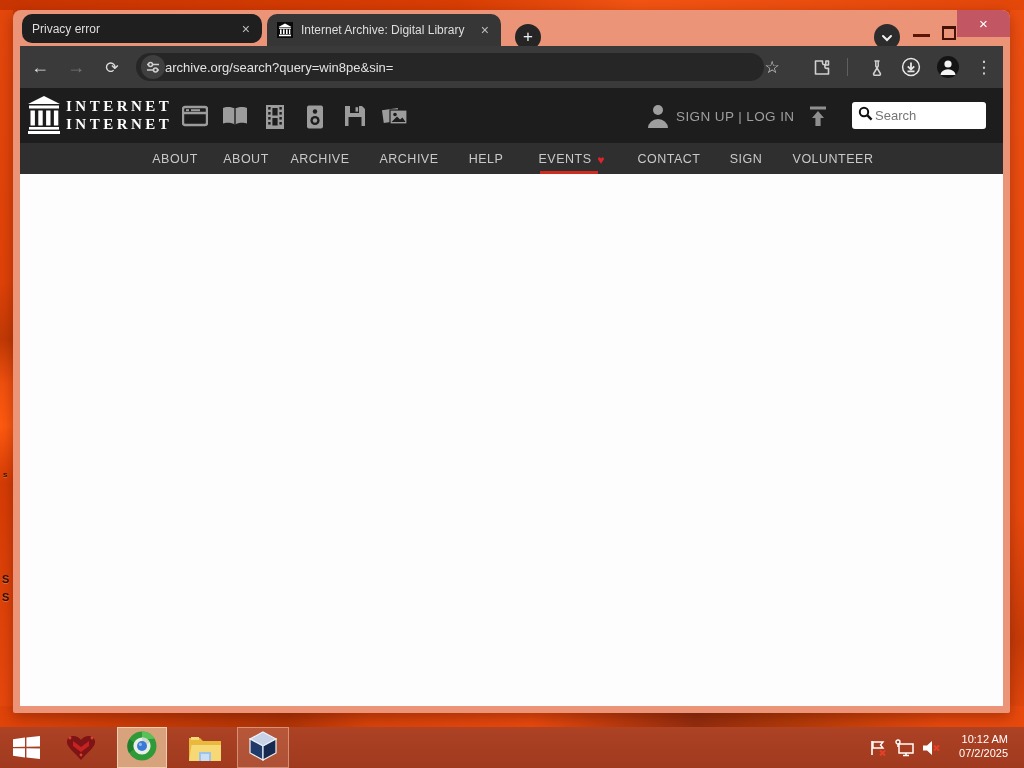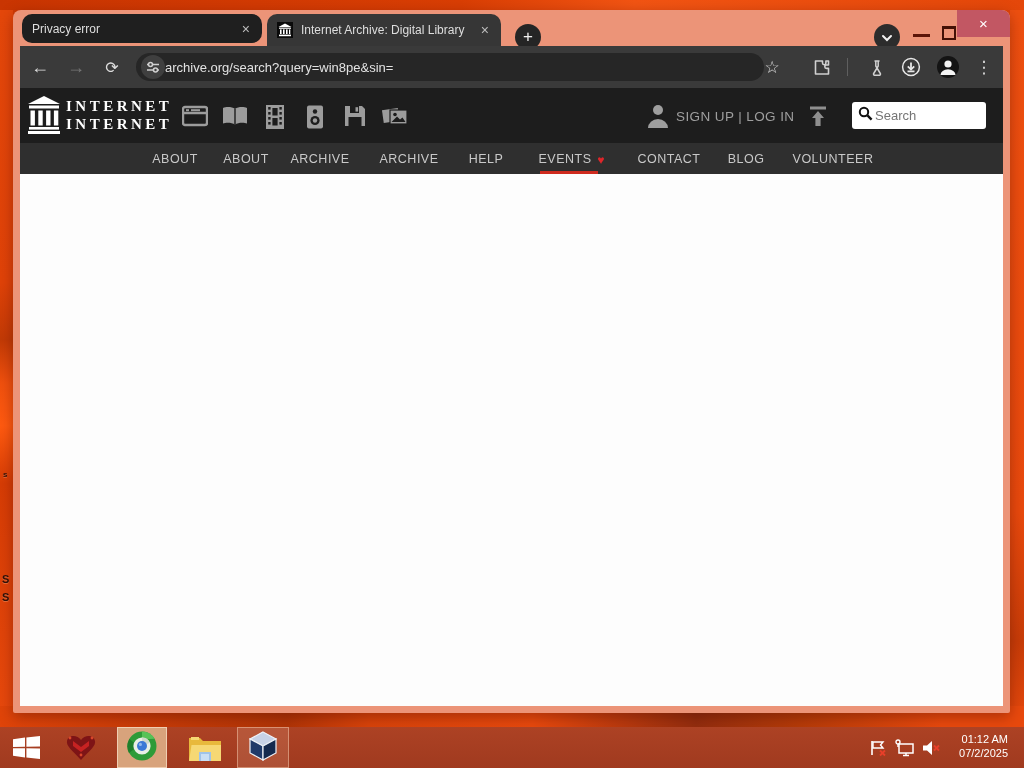--- a/index.html
+++ b/index.html
@@ -263,21 +263,21 @@
 
       <div class="ia-nav">
         <span class="navitem" style="left:155px;">ABOUT</span>
         <span class="navitem" style="left:226px;">ABOUT</span>
         <span class="navitem" style="left:300px;">ARCHIVE</span>
         <span class="navitem" style="left:389px;">ARCHIVE</span>
         <span class="navitem" style="left:466px;">HELP</span>
         <span class="navitem" style="left:545px;">EVENTS</span>
         <span class="navitem heart" style="left:581px;top:10px;">♥</span>
         <span class="navitem" style="left:649px;">CONTACT</span>
-        <span class="navitem" style="left:726px;">BLOG</span>
+        <span class="navitem" style="left:726px;">SIGN</span>
         <span class="navitem" style="left:813px;">VOLUNTEER</span>
         <div class="donate-underline"></div>
       </div>
 
       <div style="position:absolute;left:0;top:128px;right:0;bottom:0;background:#fdfdfd;"></div>
     </div>
   </div>
 
   <div class="taskbar">
     <div class="tb-item" style="left:8px;width:36px;">
@@ -347,17 +347,17 @@
         </svg>
     </div>
     <div class="tb-item" style="left:918px;width:26px;">
       <svg width="20" height="18" viewBox="0 0 20 18">
           <polygon points="2,6.5 6,6.5 11,2 11,16 6,11.5 2,11.5" fill="#fff"></polygon>
           <line x1="13" y1="6.5" x2="18" y2="11.5" stroke="#e8402a" stroke-width="1.8"></line>
           <line x1="18" y1="6.5" x2="13" y2="11.5" stroke="#e8402a" stroke-width="1.8"></line>
         </svg>
     </div>
     <div class="tray-clock">
-      <div>01:12 AM</div>
+      <div>10:12 AM</div>
       <div>07/2/2025</div>
     </div>
   </div>
 </div>
 
 </body></html>

